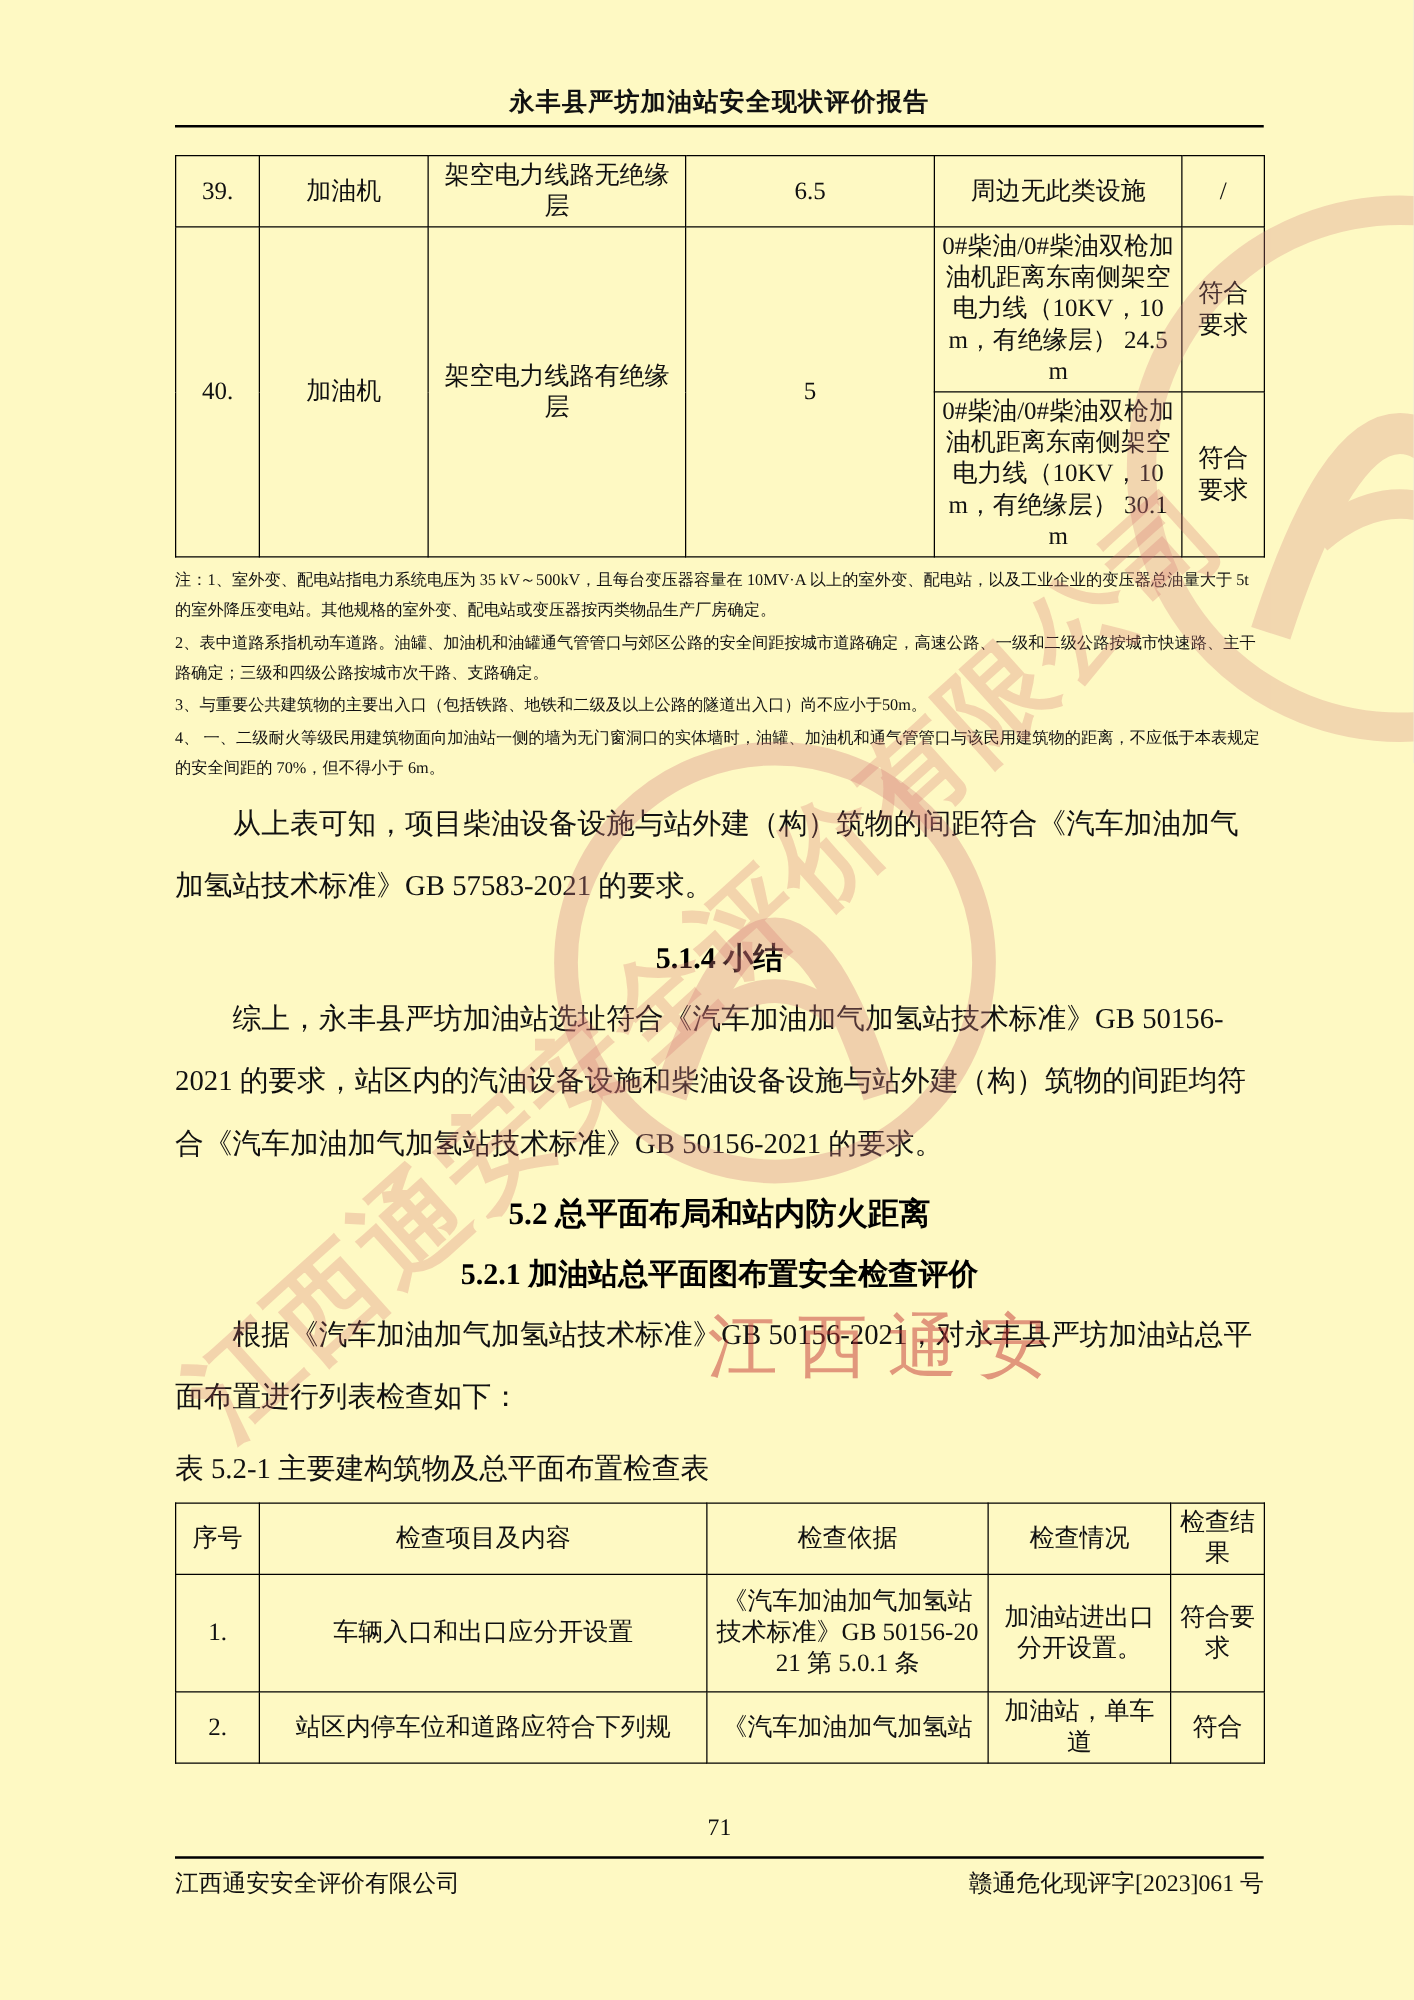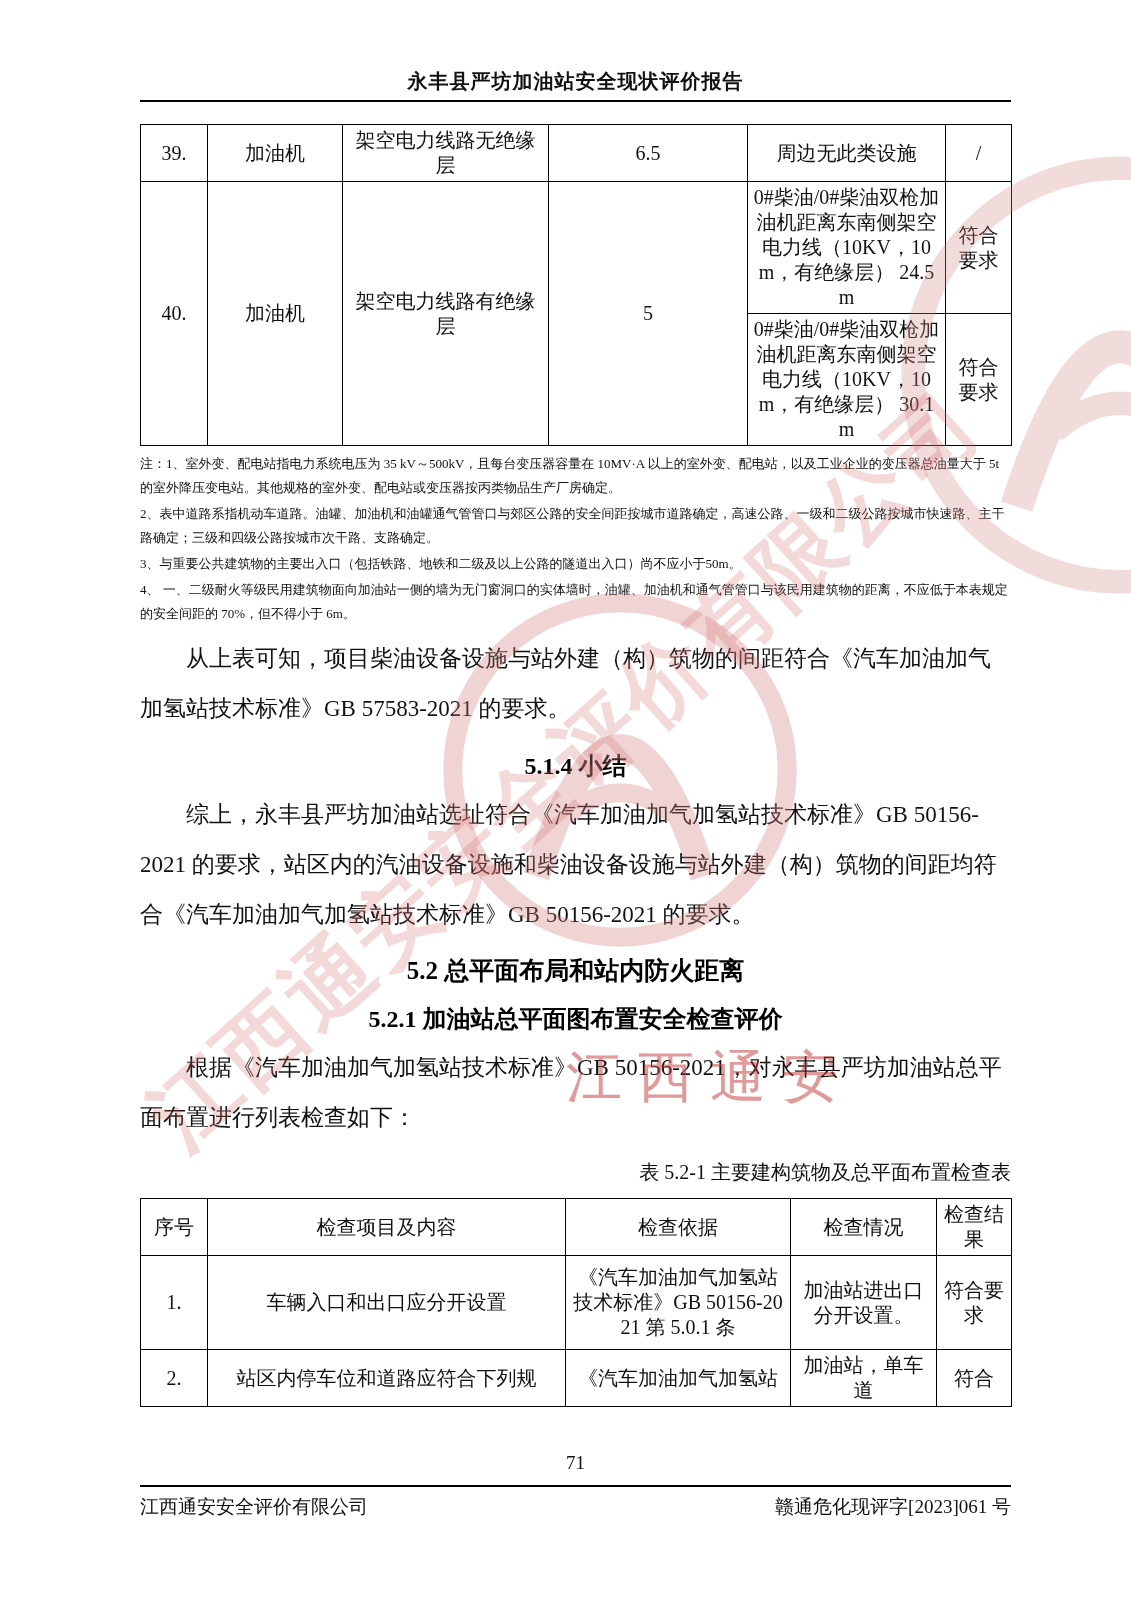--- a/index.html
+++ b/index.html
@@ -1,21 +1,21 @@
 <!DOCTYPE html>
 <html><head>
 <meta charset="utf-8">
 <style>
   * { box-sizing: border-box; }
   html, body { margin: 0; padding: 0; background: #e8e8e8; }
   .page {
     position: relative;
     width: 1131px; height: 1600px;
     margin: 0 auto;
-    background: #ffffff;
+    background: #fef9c3;
     overflow: hidden;
     font-family: "Liberation Serif", "DejaVu Serif", serif;
     color: #111;
   }
   .content { position: absolute; left: 140px; top: 0; width: 871px; z-index: 1; }
 
   
   .doc-header { padding-top: 68px; padding-bottom: 5px; border-bottom: 2px solid #000; margin-bottom: 22px; }
   .doc-title { text-align: center; font-size: 20px; font-weight: bold; letter-spacing: 1px; }
 
@@ -27,21 +27,21 @@
 
   
   .notes { margin-top: 6px; font-size: 13px; line-height: 24px; }
   .notes p { margin: 0 0 2px 0; }
 
   
   .body-para { font-size: 23px; line-height: 50px; text-indent: 2em; margin: 8px 0 0 0; }
   .heading { font-family: Liberation Serif, serif; font-weight: bold; margin: 16px 0 0 0; color: #000; text-align: center; }
   h2.heading { font-size: 25px; margin-top: 14px; }
   h3.heading { font-size: 24px; margin-top: 16px; }
-  .tbl-caption { text-align: right; font-size: 20px; margin: 16px 0 12px 0; }
+  .tbl-caption { text-align: left; font-size: 23px; margin: 16px 0 12px 0; }
 
   
   .page-footer { position: absolute; left: 140px; width: 871px; top: 1452px; z-index: 1; }
   .page-number { text-align: center; font-size: 19px; margin-bottom: 11px; }
   .footer-rule { border-top: 2px solid #000; }
   .footer-row { display: flex; justify-content: space-between; font-size: 19px; padding-top: 7px; }
 
   
   .watermark { position: absolute; inset: 0; pointer-events: none; z-index: 5; }
   .wm-diag {

